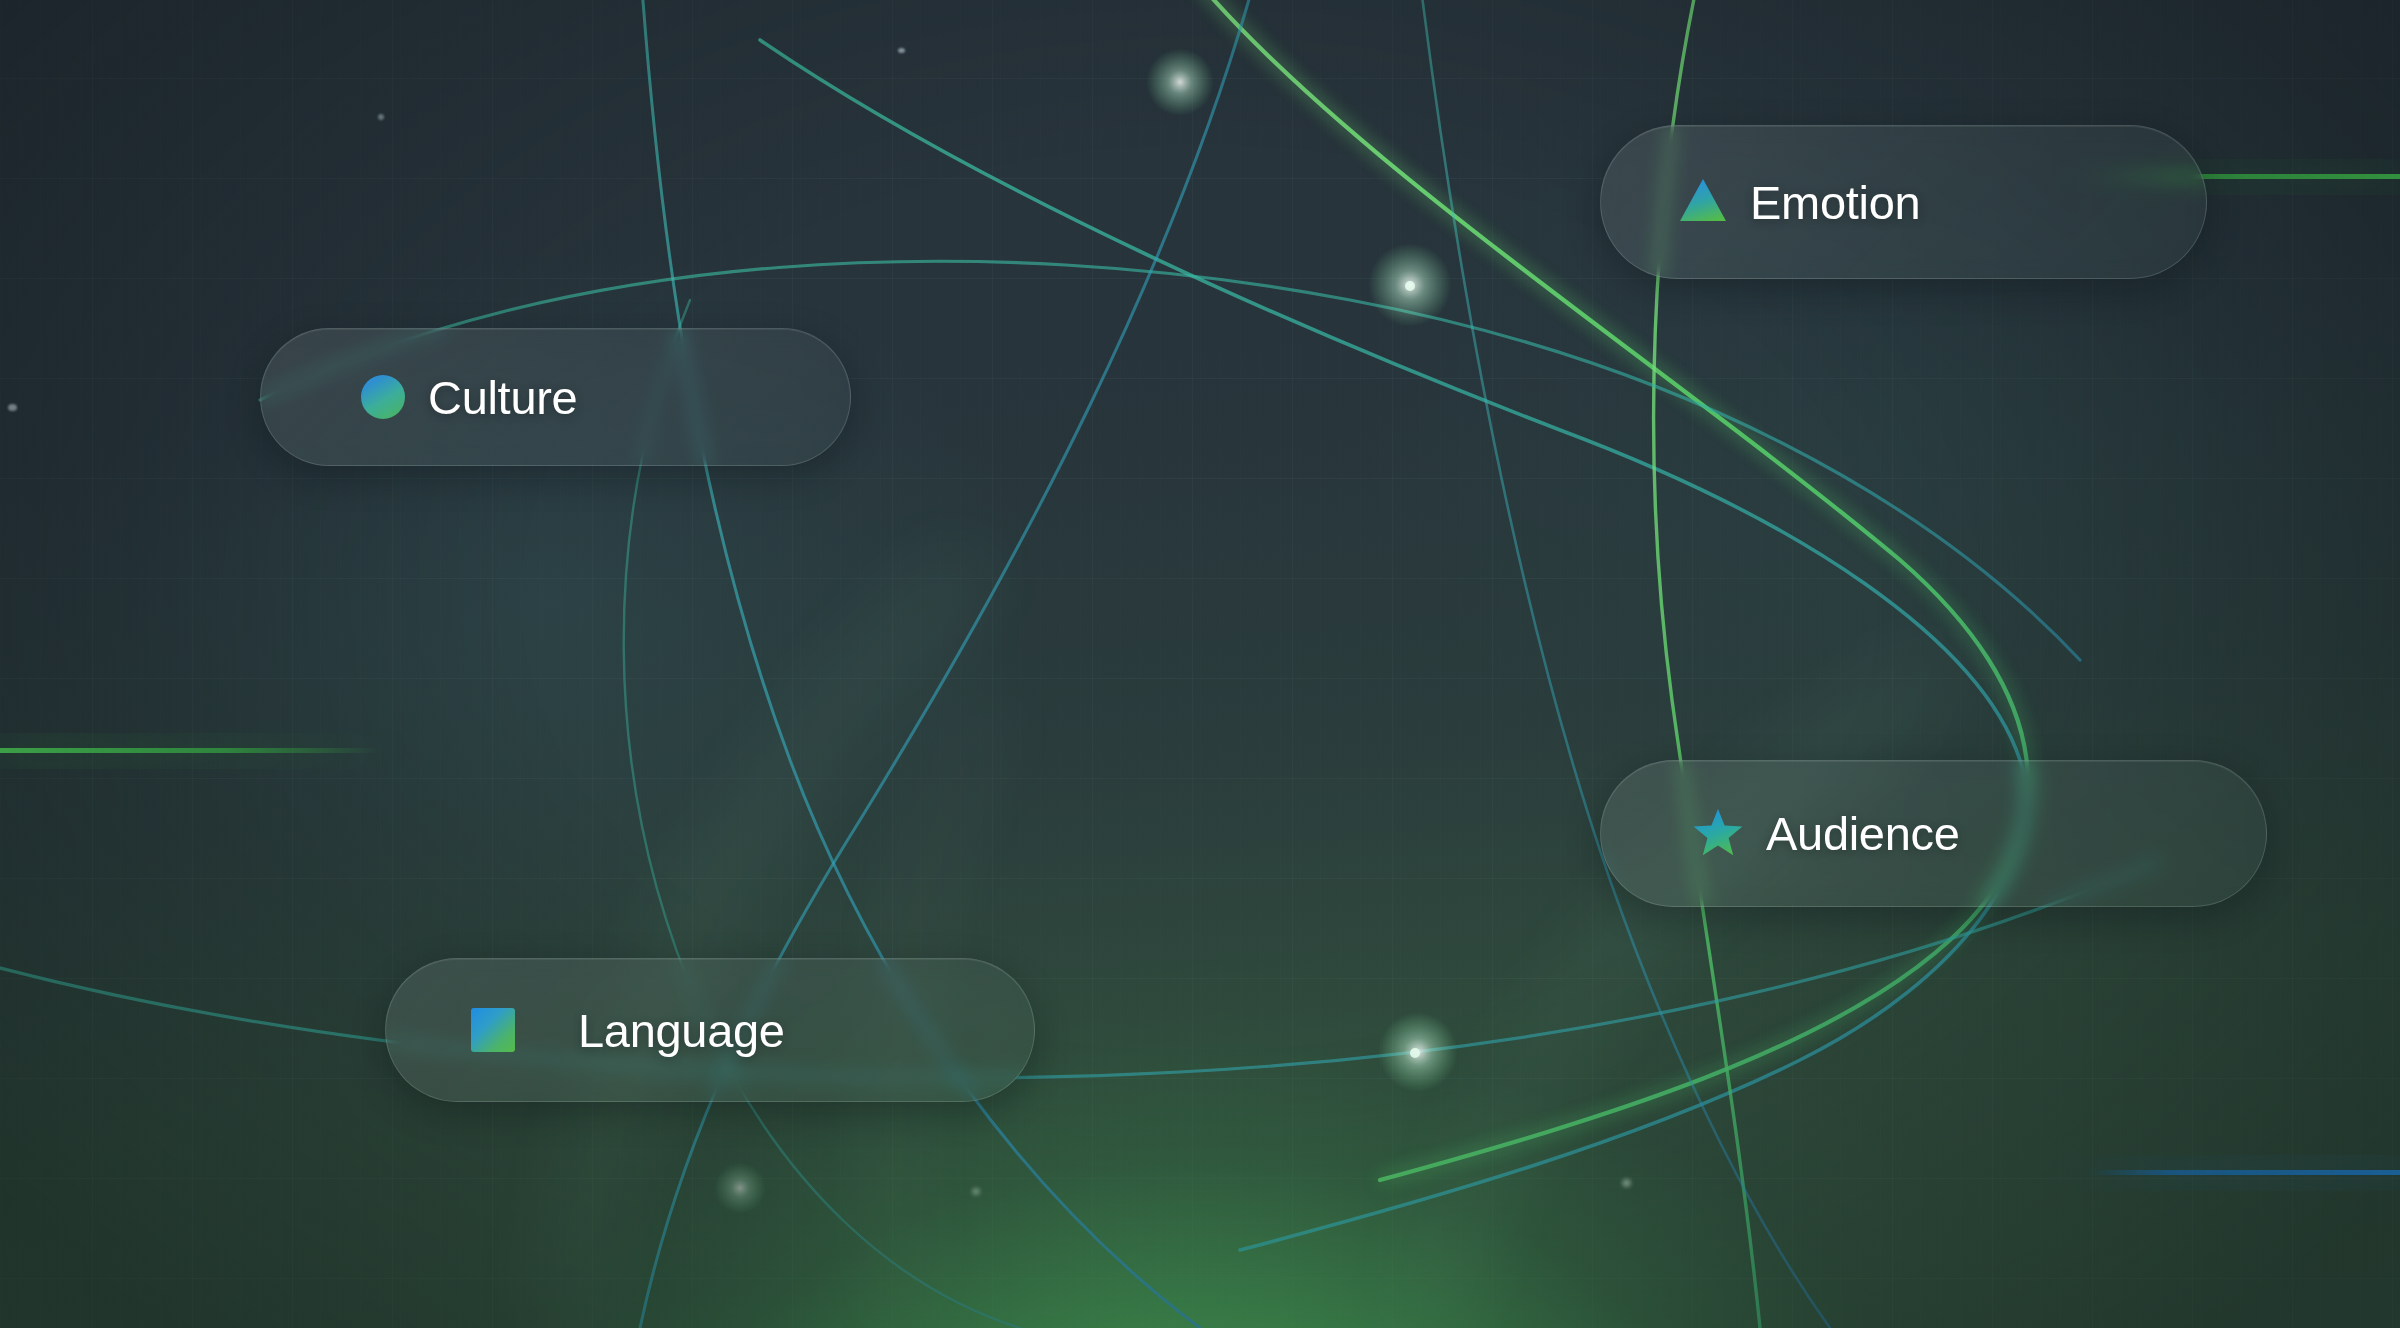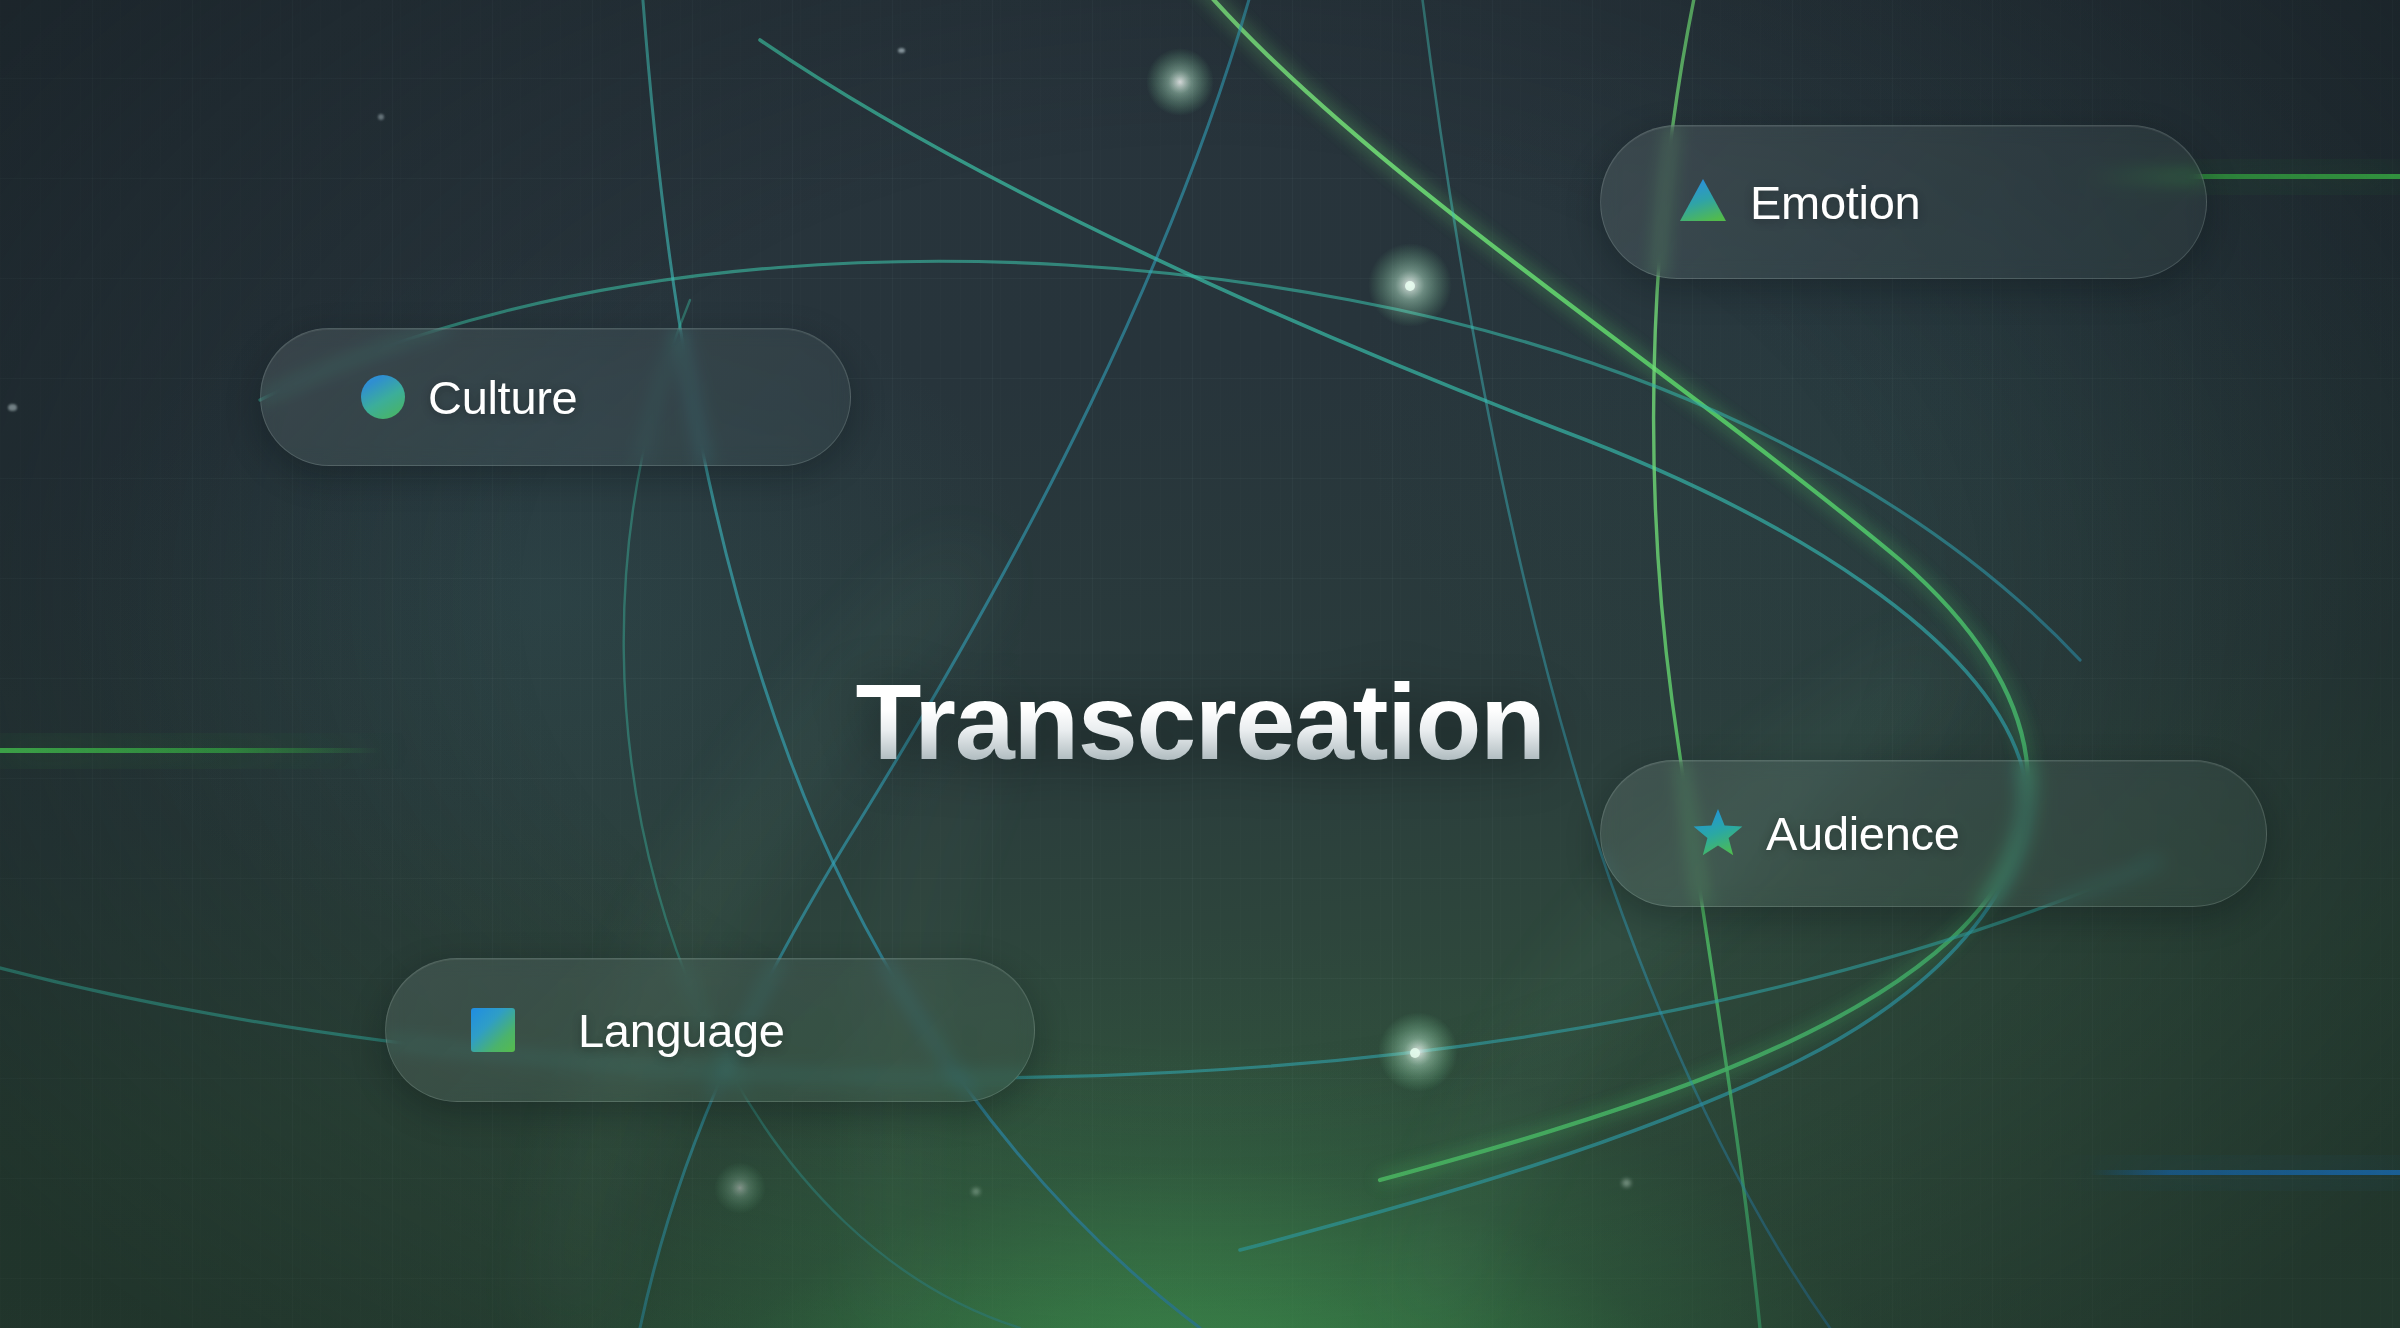--- a/index.html
+++ b/index.html
@@ -237,21 +237,20 @@
       <rect x="-10" y="748" width="390" height="5" fill="url(#streakGreenL)"></rect>
       <rect x="-10" y="742" width="420" height="18" fill="url(#streakGreenL)" opacity="0.30" filter="url(#blurLight)"></rect>
 
       <rect x="2090" y="1170" width="320" height="5" fill="url(#streakBlue)"></rect>
       <rect x="2060" y="1164" width="350" height="18" fill="url(#streakBlue)" opacity="0.28" filter="url(#blurLight)"></rect>
     </g>
   </svg>
 
   <div class="layer" id="vignette"></div>
 
-  <h1 id="title">Transcreation</h1>
 
   <div class="pill" id="pill-emotion">
     <span class="glyph">
       <svg width="48" height="44" viewBox="0 0 48 44" aria-hidden="true">
         <defs>
           <linearGradient id="triG" x1="0.35" y1="0" x2="0.7" y2="1">
             <stop offset="0%" stop-color="#2a8fe0"></stop>
             <stop offset="50%" stop-color="#2fa3a8"></stop>
             <stop offset="100%" stop-color="#52bb4c"></stop>
           </linearGradient>

